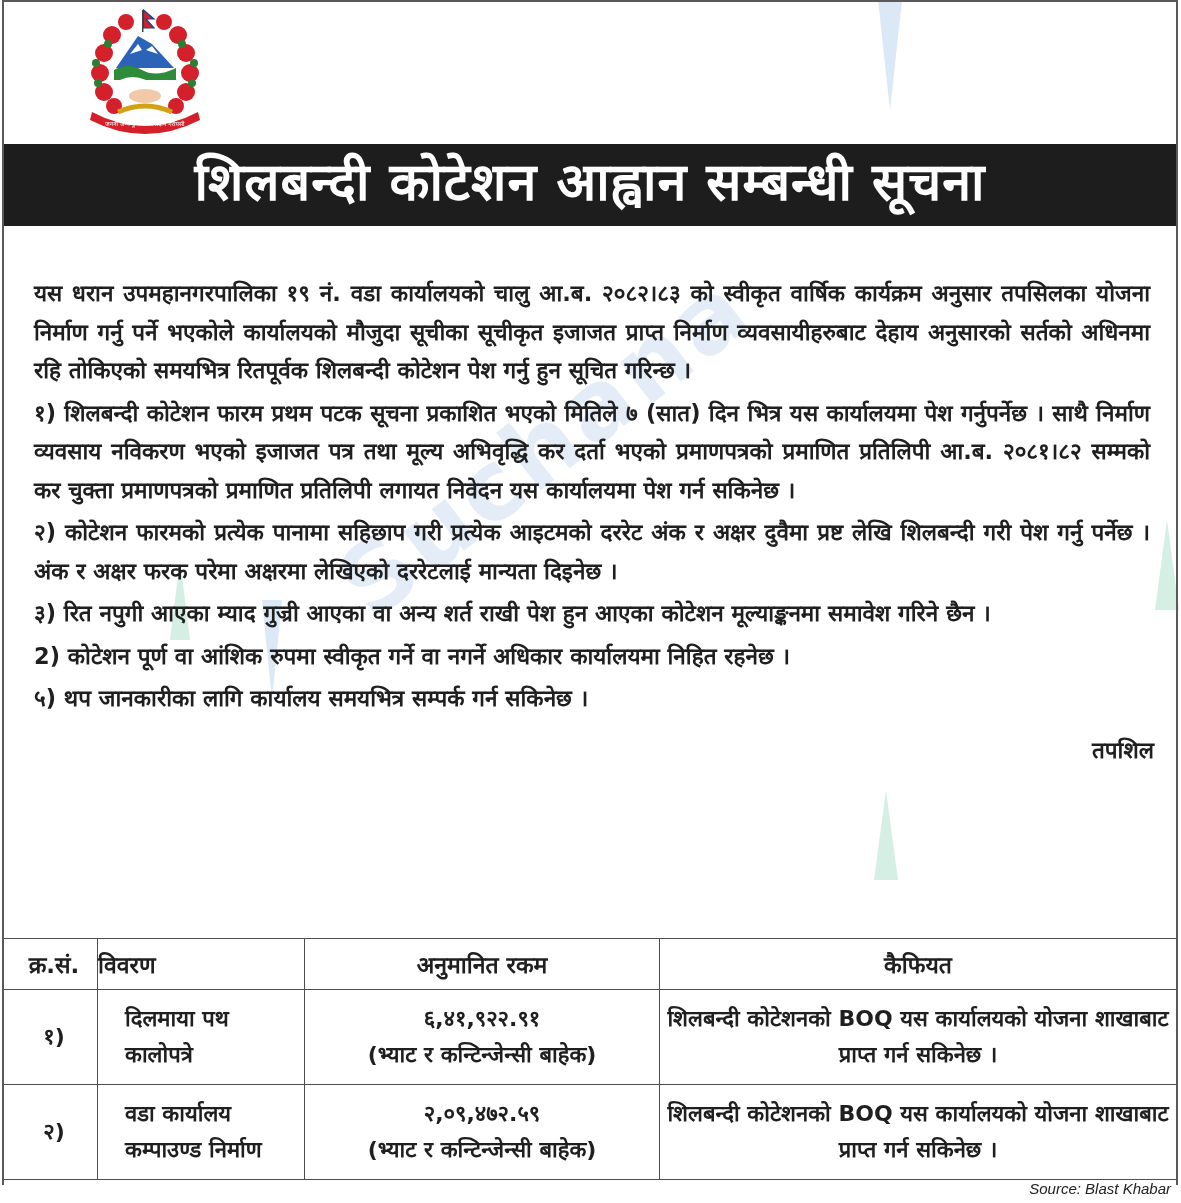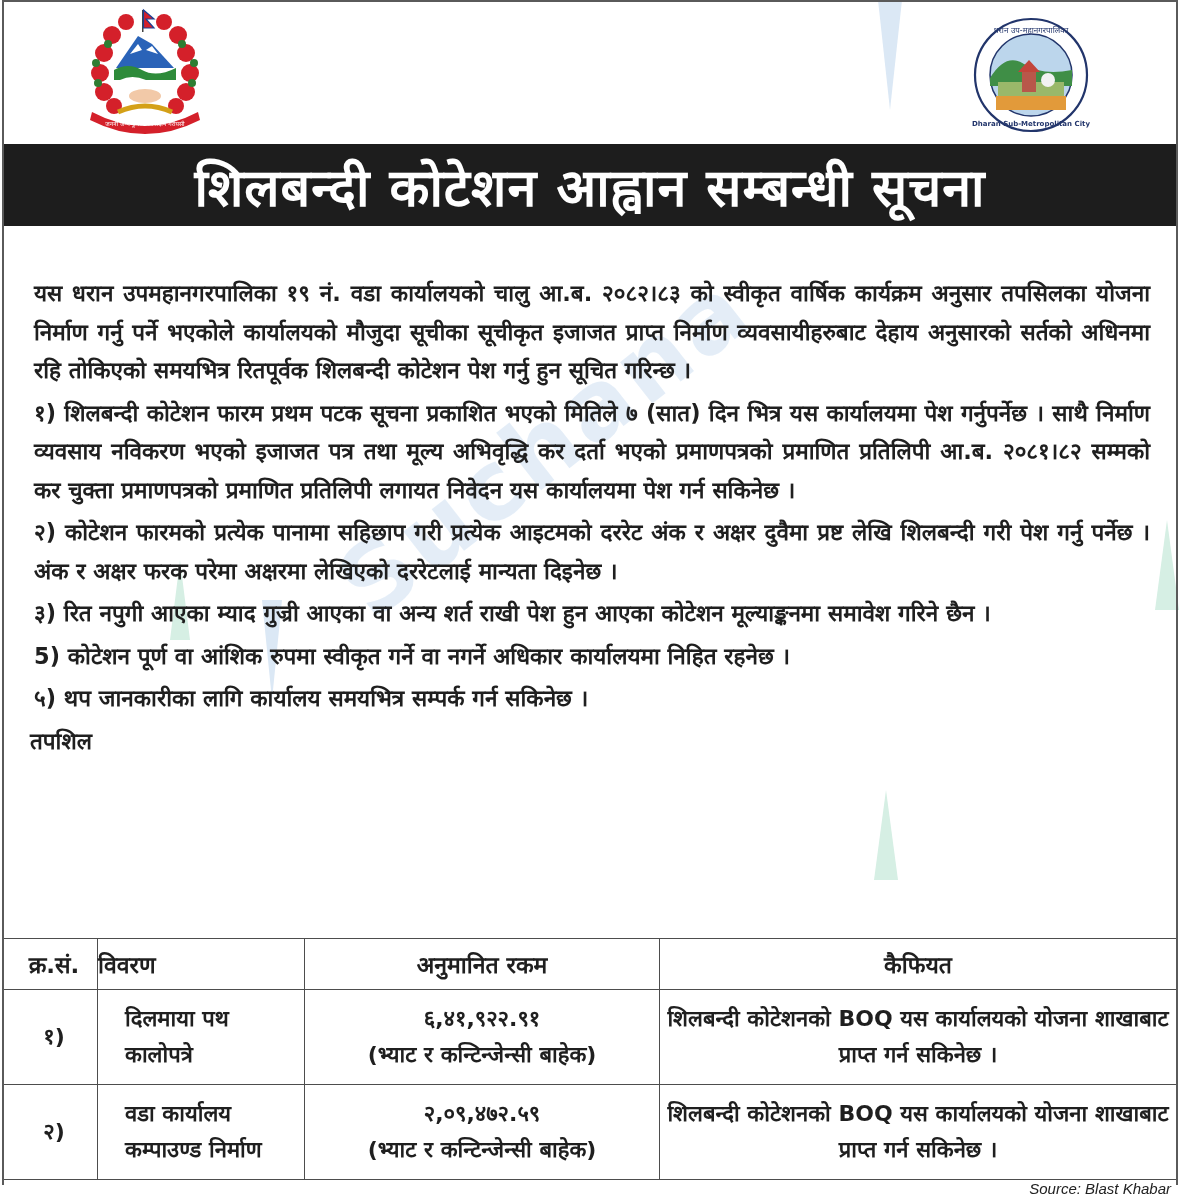--- a/index.html
+++ b/index.html
@@ -16,29 +16,29 @@
              transform: rotate(-38deg); font-size: 96px; letter-spacing: 4px; }
 
   
   .header { position: absolute; left: 4px; top: 2px; width: 1172px; height: 142px; }
   .emblem-left { position: absolute; left: 76px; top: 6px; width: 130px; height: 130px; }
   .emblem-right { position: absolute; left: 968px; top: 14px; width: 118px; height: 118px; }
   .org-lines { position: absolute; left: 380px; top: 6px; width: 420px; text-align: center; }
   .org-line { font-size: 26px; font-weight: bold; line-height: 41px; color: #222; }
 
   .title-bar { position: absolute; left: 4px; top: 144px; width: 1172px; height: 82px; background: #1d1d1d;
-               display: flex; align-items: center; justify-content: center; }
+               display: flex; justify-content: center; }
   .title { color: #ffffff; font-size: 52px; font-weight: bold; letter-spacing: 1px; }
 
   .pub-date { position: absolute; right: 28px; top: 237px; font-size: 22px; font-style: italic; font-weight: bold; color: #222; }
 
   .body-text { position: absolute; left: 30px; top: 270px; width: 1124px; font-size: 22.5px; font-weight: bold;
                line-height: 38.5px; color: #1f1f1f; }
   .para { margin: 4px; text-align: justify; }
-  .tapashil { font-size: 22.5px; font-weight: bold; margin-top: 4px; }
+  .tapashil { font-size: 22.5px; font-weight: bold; margin-top: 13px; text-align: right; }
 
   
   .quote-table { position: absolute; left: 4px; top: 938px; width: 1172px; border-collapse: collapse; }
   .quote-table th, .quote-table td { border: 1.5px solid #4d4d4d; font-weight: bold; font-size: 22px; color: #1f1f1f; }
   .quote-table th { height: 48px; text-align: center; font-size: 23px; }
   .quote-table td { height: 92px; vertical-align: middle; line-height: 36px; }
   .col-sn { width: 84px; text-align: center; }
   .col-desc { width: 178px; padding-left: 27px; }
   .col-amt { width: 352px; text-align: center; }
   .col-remark { text-align: center; }
@@ -106,47 +106,33 @@
         <ellipse cx="65" cy="88" rx="16" ry="7" fill="#f2c9a8"></ellipse>
 
         <path d="M38 104 Q65 92 92 104" stroke="#d4a017" stroke-width="5" fill="none"></path>
 
         <path d="M12 104 Q65 132 118 104 L120 112 Q65 140 10 112 Z" fill="#d4202a"></path>
         <text x="65" y="118" font-size="6" fill="#ffffff" text-anchor="middle" font-family="DejaVu Sans, sans-serif">जननी जन्मभूमिश्च स्वर्गादपि गरीयसी</text>
       </svg>
     </div>
 
 
-    <div class="emblem-right">
-      <svg width="118" height="118" viewBox="0 0 118 118">
-        <circle cx="59" cy="59" r="56" fill="#ffffff" stroke="#22356b" stroke-width="2.2"></circle>
-        <circle cx="59" cy="59" r="41" fill="#bcd6ec" stroke="#22356b" stroke-width="1.5"></circle>
-        <path d="M18 62 Q34 36 52 48 T100 54 L100 70 L18 70 Z" fill="#3f8e46"></path>
-        <rect x="26" y="66" width="66" height="14" fill="#9ab86a"></rect>
-        <rect x="50" y="54" width="14" height="22" fill="#b8574a"></rect>
-        <polygon points="46,56 57,44 68,56" fill="#c2453b"></polygon>
-        <circle cx="76" cy="64" r="7" fill="#f2f2f2"></circle>
-        <rect x="24" y="80" width="70" height="14" fill="#e29a3a"></rect>
-        <text x="59" y="17" font-size="8" fill="#22356b" text-anchor="middle" font-family="DejaVu Sans, sans-serif">धरान उप-महानगरपालिका</text>
-        <text x="59" y="110" font-size="7" fill="#22356b" text-anchor="middle" font-weight="bold" font-family="DejaVu Sans, sans-serif">Dharan Sub-Metropolitan City</text>
-      </svg>
-    </div>
   </div>
 
   <div class="title-bar">
     <div class="title">शिलबन्दी कोटेशन आह्वान सम्बन्धी सूचना</div>
   </div>
 
 
   <div class="body-text">
     <p class="para">यस धरान उपमहानगरपालिका १९ नं. वडा कार्यालयको चालु आ.ब. २०८२।८३ को स्वीकृत वार्षिक कार्यक्रम अनुसार तपसिलका योजना निर्माण गर्नु पर्ने भएकोले कार्यालयको मौजुदा सूचीका सूचीकृत इजाजत प्राप्त निर्माण व्यवसायीहरुबाट देहाय अनुसारको सर्तको अधिनमा रहि तोकिएको समयभित्र रितपूर्वक शिलबन्दी कोटेशन पेश गर्नु हुन सूचित गरिन्छ ।</p>
     <p class="para">१) शिलबन्दी कोटेशन फारम प्रथम पटक सूचना प्रकाशित भएको मितिले ७ (सात) दिन भित्र यस कार्यालयमा पेश गर्नुपर्नेछ । साथै निर्माण व्यवसाय नविकरण भएको इजाजत पत्र तथा मूल्य अभिवृद्धि कर दर्ता भएको प्रमाणपत्रको प्रमाणित प्रतिलिपी आ.ब. २०८१।८२ सम्मको कर चुक्ता प्रमाणपत्रको प्रमाणित प्रतिलिपी लगायत निवेदन यस कार्यालयमा पेश गर्न सकिनेछ ।</p>
     <p class="para">२) कोटेशन फारमको प्रत्येक पानामा सहिछाप गरी प्रत्येक आइटमको दररेट अंक र अक्षर दुवैमा प्रष्ट लेखि शिलबन्दी गरी पेश गर्नु पर्नेछ । अंक र अक्षर फरक परेमा अक्षरमा लेखिएको दररेटलाई मान्यता दिइनेछ ।</p>
     <p class="para">३) रित नपुगी आएका म्याद गुज्री आएका वा अन्य शर्त राखी पेश हुन आएका कोटेशन मूल्याङ्कनमा समावेश गरिने छैन ।</p>
-    <p class="para">5) कोटेशन पूर्ण वा आंशिक रुपमा स्वीकृत गर्ने वा नगर्ने अधिकार कार्यालयमा निहित रहनेछ ।</p>
+    <p class="para">2) कोटेशन पूर्ण वा आंशिक रुपमा स्वीकृत गर्ने वा नगर्ने अधिकार कार्यालयमा निहित रहनेछ ।</p>
     <p class="para">५) थप जानकारीका लागि कार्यालय समयभित्र सम्पर्क गर्न सकिनेछ ।</p>
     <div class="tapashil">तपशिल</div>
   </div>
 
   <table class="quote-table">
     <thead>
       <tr>
         <th class="col-sn">क्र.सं.</th>
         <th class="col-desc" style="text-align:left;padding-left:0;">विवरण</th>
         <th class="col-amt">अनुमानित रकम</th>

